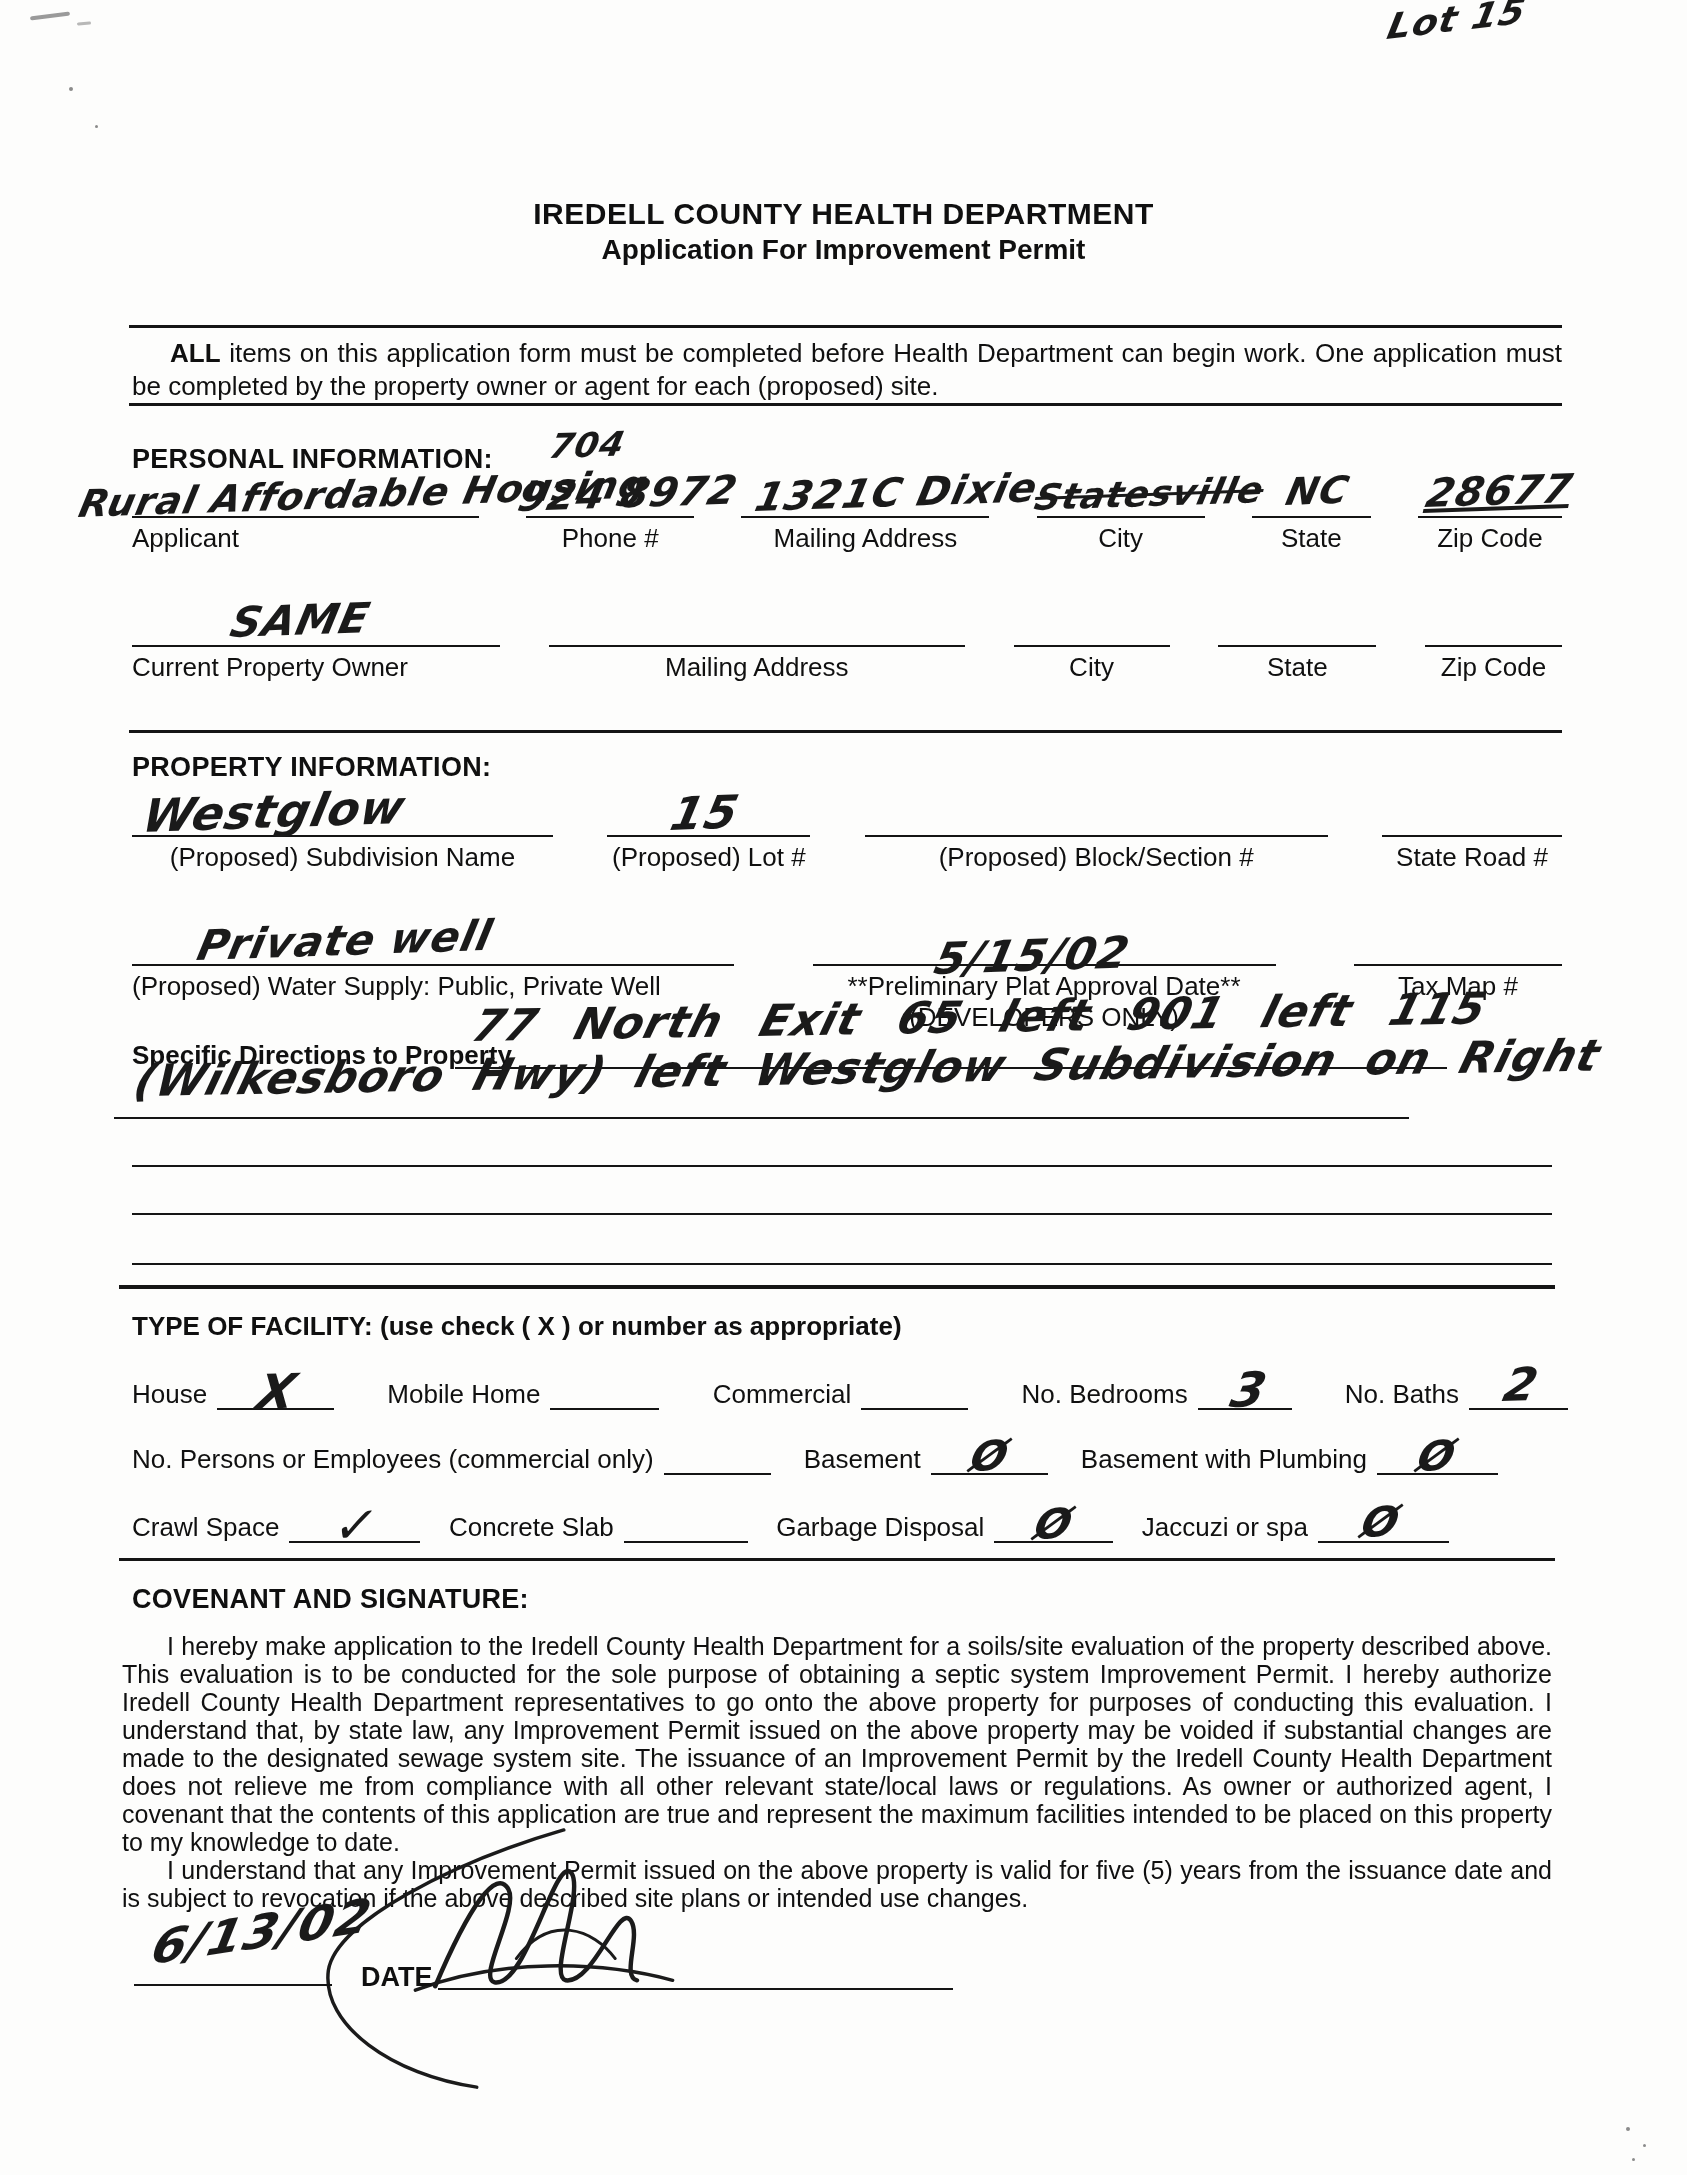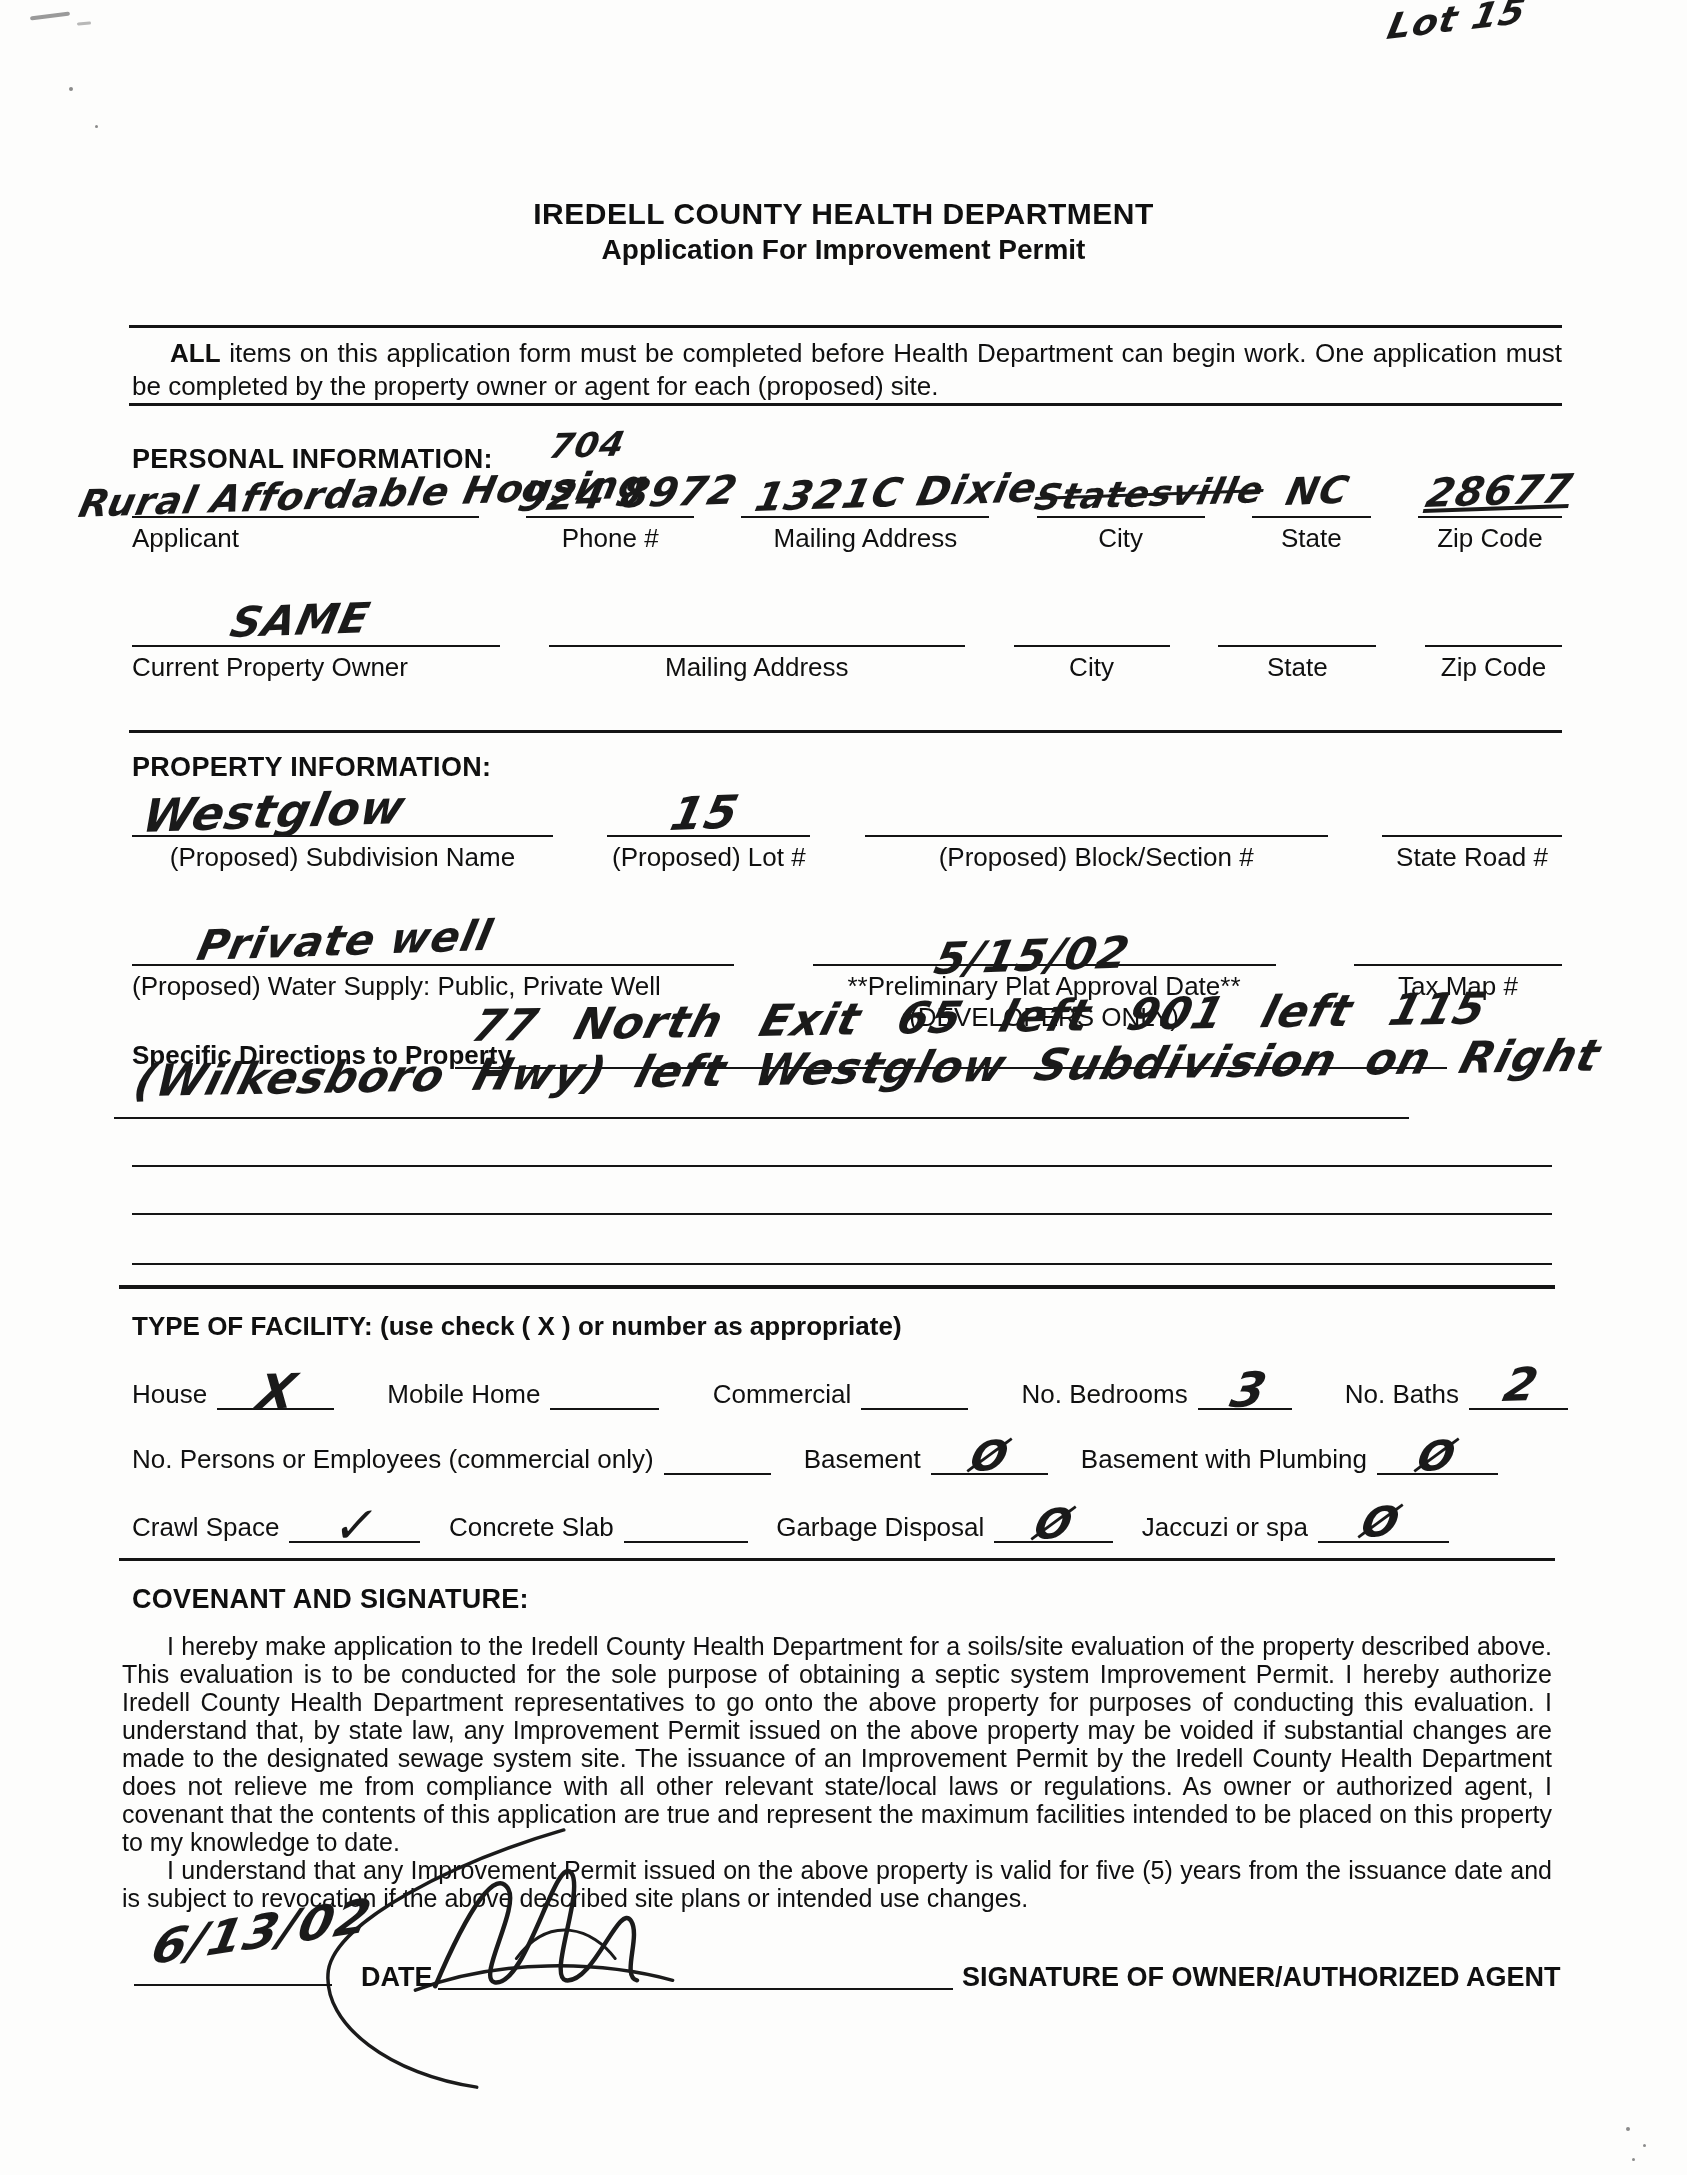--- a/index.html
+++ b/index.html
@@ -290,20 +290,19 @@
       <path d="M 300 20 C 190 52, 70 112, 62 162 C 55 218, 128 268, 212 280" stroke-width="3.5"></path>
       <path d="M 170 178 C 205 96, 232 58, 244 80 C 255 100, 212 170, 230 174 C 262 180, 292 42, 308 64 C 320 84, 284 168, 302 172 C 330 176, 356 92, 368 112 C 378 128, 358 168, 374 172" stroke-width="4.5"></path>
       <path d="M 150 182 C 235 150, 335 152, 410 172" stroke-width="3.5"></path>
       <path d="M 252 150 C 286 104, 330 120, 352 150" stroke-width="3"></path>
     </g>
   </svg>
   <div class="abs hw" style="left:147px;top:1919px;font-size:48px;transform:skewX(-20deg) rotate(-9deg);">6/13/02</div>
   <div class="rule thin" style="top:1984px;left:134px;width:198px;"></div>
   <div class="siglabel" style="left:361px;top:1962px;">DATE</div>
   <div class="rule thin" style="top:1988px;left:438px;width:515px;"></div>
-  <div class="siglabel" style="left:962px;top:1962px;">SIGNATURE OF OWNER/AUTHORIZED AGENT</div>
 
   <div class="dot" style="left:1626px;top:2127px;width:4px;height:4px;"></div>
   <div class="dot" style="left:1643px;top:2144px;width:3px;height:3px;"></div>
   <div class="dot" style="left:1632px;top:2158px;width:3px;height:3px;"></div>
 
 </div>
 
 
 </body></html>

